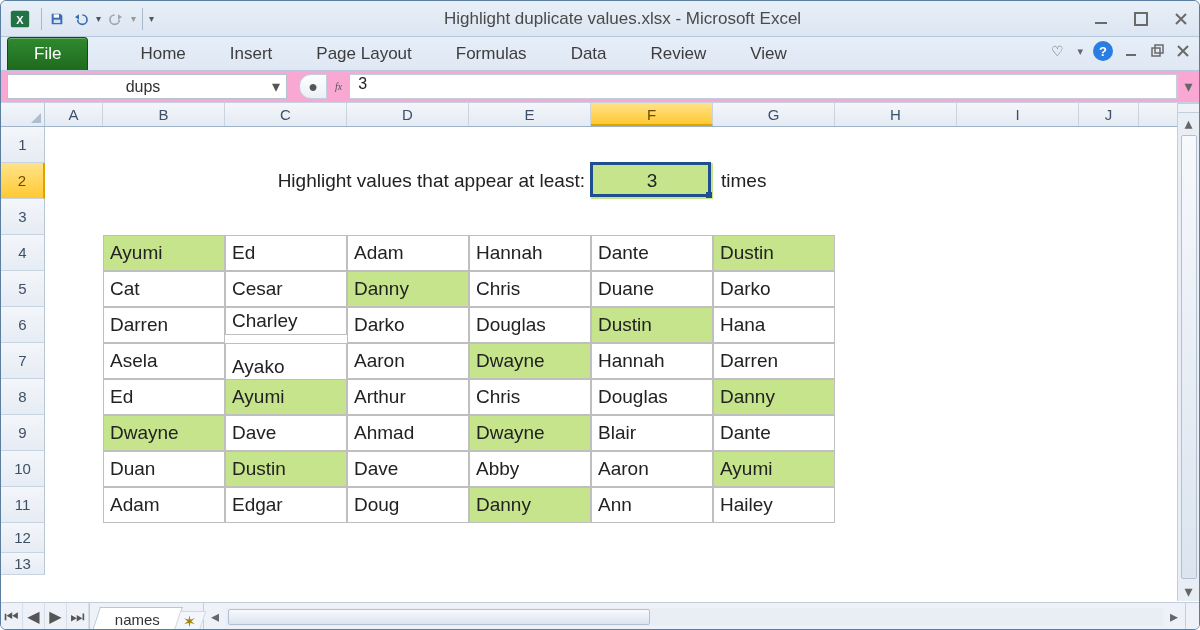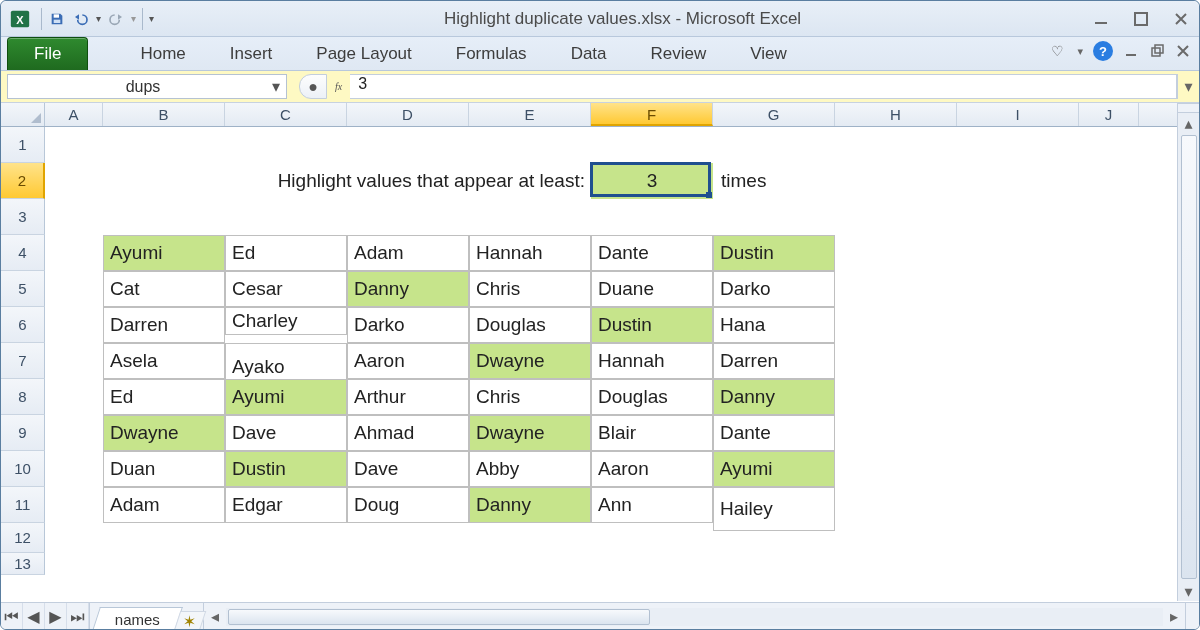--- a/index.html
+++ b/index.html
@@ -23,21 +23,21 @@
   
   .ribbon { height: 34px; background: linear-gradient(#e6eef8,#dfe8f3); display:flex; align-items:flex-end; padding-left: 6px; border-bottom:1px solid #b8c8dc; position:relative;}
   .file-tab { background: linear-gradient(#2f8a2f,#1f6a1f); color:#fff; padding: 6px 26px 6px 26px; font-size:17px; border-radius:4px 4px 0 0; border:1px solid #0f4f0f; border-bottom:none; cursor:pointer; box-shadow: inset 0 1px 0 rgba(255,255,255,.3);}
   .tabs { display:flex; gap:0; margin-left:30px;}
   .tab { padding: 6px 22px; font-size:17px; color:#3d3d3d; cursor:pointer;}
   .ribbon-right { position:absolute; right:8px; top:4px; display:flex; gap:10px; align-items:center;}
   .help-circ{width:20px;height:20px;border-radius:50%;background:#2a7de1;color:#fff;display:flex;align-items:center;justify-content:center;font-size:13px;font-weight:bold;cursor:pointer;}
   .rb-ico{width:16px;height:16px;color:#6a6a6a;cursor:pointer;}
 
   
-  .fbar { height: 32px; background:#fef9c3; display:flex; align-items:center; border-bottom:1px solid #c7d2e0;}
+  .fbar { height: 32px; background:#f9a8d4; display:flex; align-items:center; border-bottom:1px solid #c7d2e0;}
   .namebox { width: 280px; display:flex; align-items:center; justify-content:space-between; border:1px solid #b5c2d2; margin:3px 2px 3px 6px; background:#fff; height:25px; padding:0 6px;}
   .namebox-text{font-size:16px;color:#333;flex:1;text-align:center;}
   .namebox-dd{color:#555;}
   .fx-zone{display:flex;align-items:center;flex:1;height:25px;}
   .fx-btn{width:28px;height:25px;border:1px solid #c3cedd;border-radius:12px 0 0 12px;background:linear-gradient(#fdfdfd,#ecf1f7);margin-left:10px;display:flex;align-items:center;justify-content:center;color:#555;cursor:pointer;}
   .fx-label{font-family:"Times New Roman",serif;font-style:italic;font-size:10px;color:#555;margin:0 8px 0 8px;}
   .fx-input{flex:1;border:1px solid #c3cedd;border-left:none;height:25px;background:#fff;padding:0 8px;font-size:16px;color:#222;}
   .fbar-expand{width:22px;display:flex;align-items:center;justify-content:center;color:#666;border-left:1px solid #c3cedd;height:25px;cursor:pointer;}
 
   
@@ -337,21 +337,21 @@
             <div class="cell" style="width: 122px; height: 36px;"></div>
             <div class="cell" style="width: 60px; height: 36px;"></div>
           </div>
           <div class="cellrow" style="height: 36px;">
             <div class="cell" style="width: 58px; height: 36px;"></div>
             <div class="cell tcell" style="width: 122px; height: 36px;">Adam</div>
             <div class="cell tcell" style="width: 122px; height: 36px;">Edgar</div>
             <div class="cell tcell" style="width: 122px; height: 36px;">Doug</div>
             <div class="cell tcell hl" style="width: 122px; height: 36px;">Danny</div>
             <div class="cell tcell" style="width: 122px; height: 36px;">Ann</div>
-            <div class="cell tcell" style="width: 122px; height: 44px;">Hailey</div>
+            <div class="cell tcell" style="width: 122px; height: 36px;">Hailey</div>
             <div class="cell" style="width: 122px; height: 36px;"></div>
             <div class="cell" style="width: 122px; height: 36px;"></div>
             <div class="cell" style="width: 60px; height: 36px;"></div>
           </div>
           <div class="cellrow" style="height: 30px;">
             <div class="cell" style="width: 58px; height: 30px;"></div>
             <div class="cell" style="width: 122px; height: 30px;"></div>
             <div class="cell" style="width: 122px; height: 30px;"></div>
             <div class="cell" style="width: 122px; height: 30px;"></div>
             <div class="cell" style="width: 122px; height: 30px;"></div>

